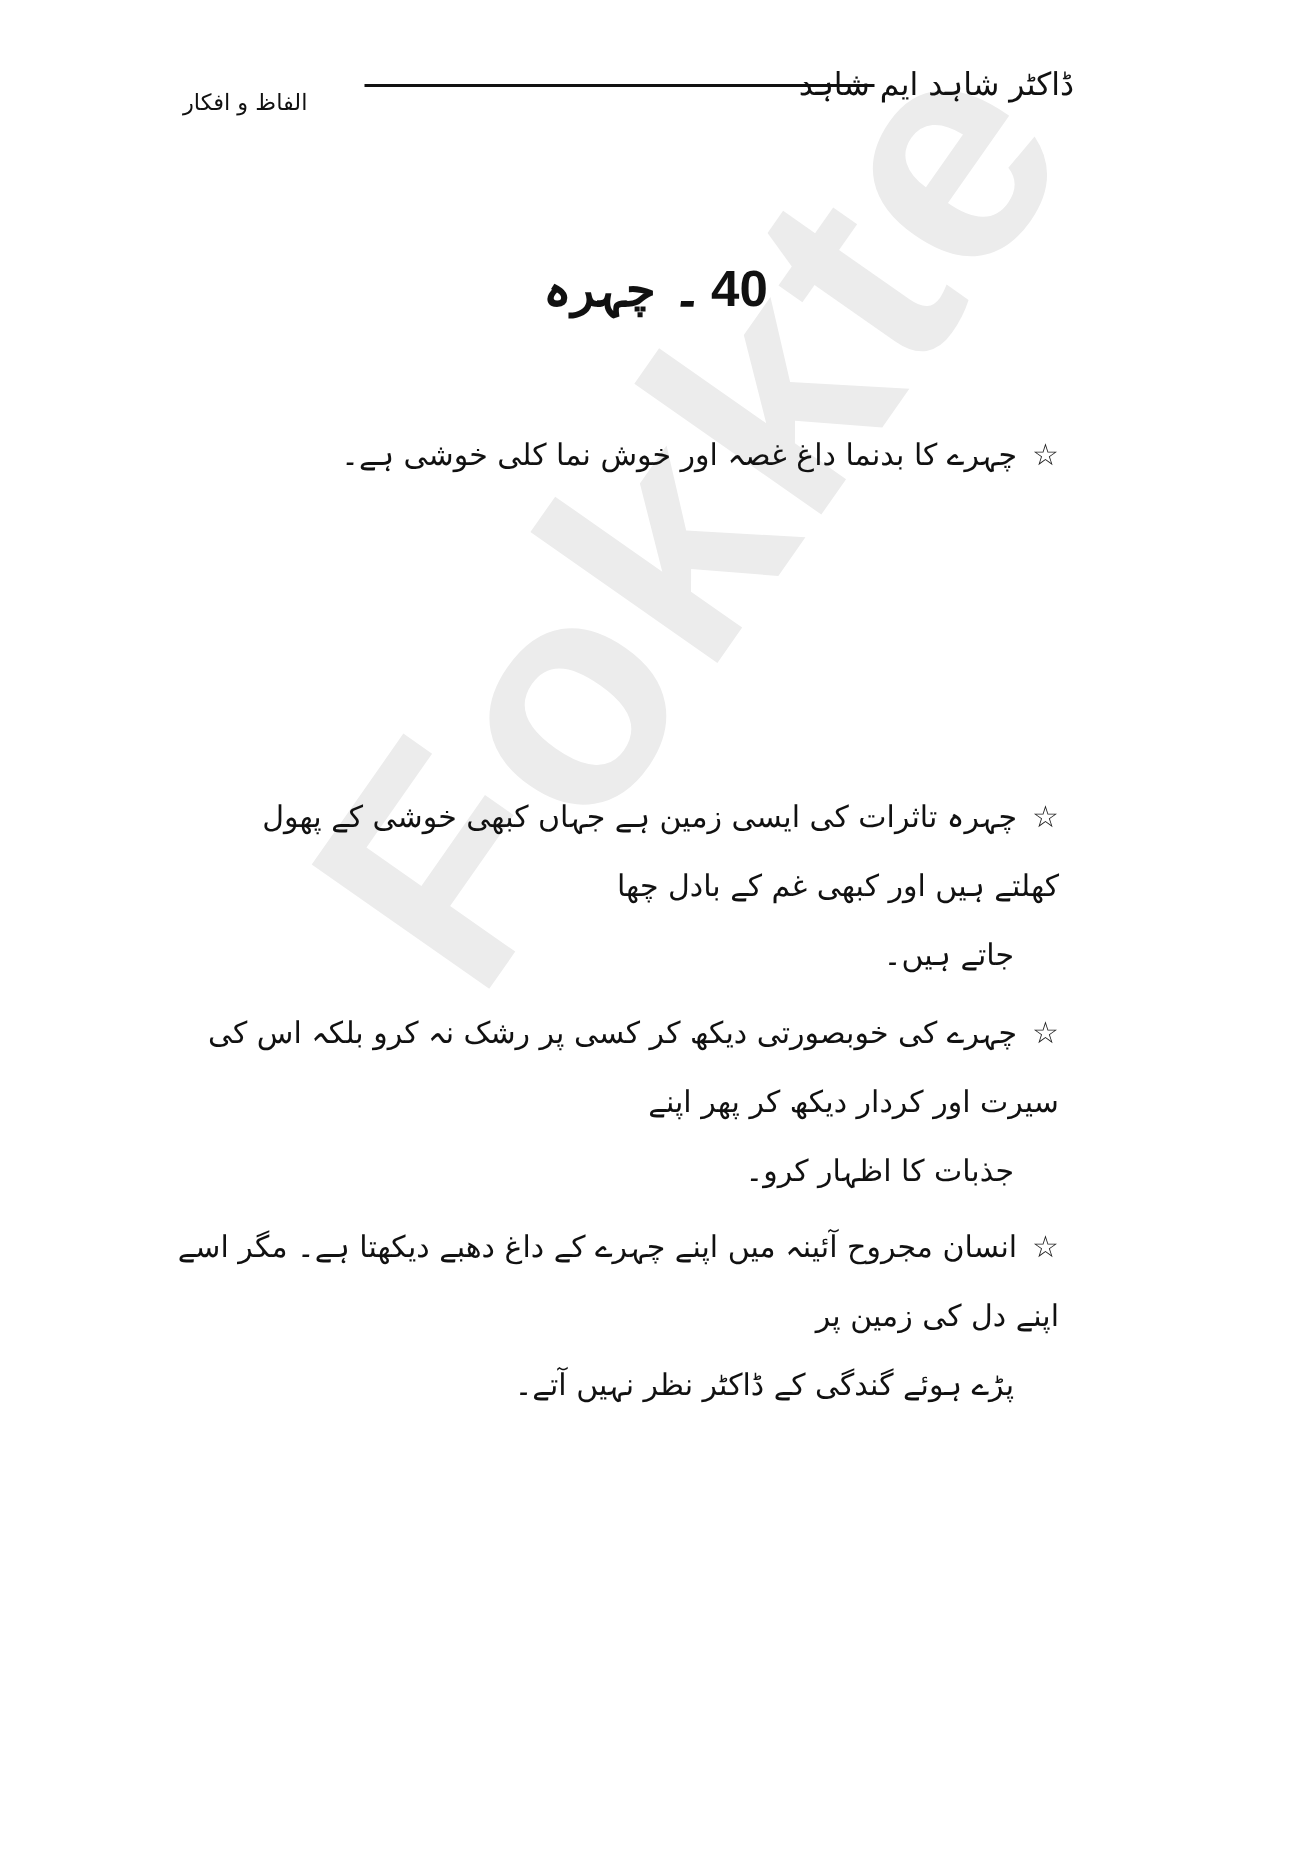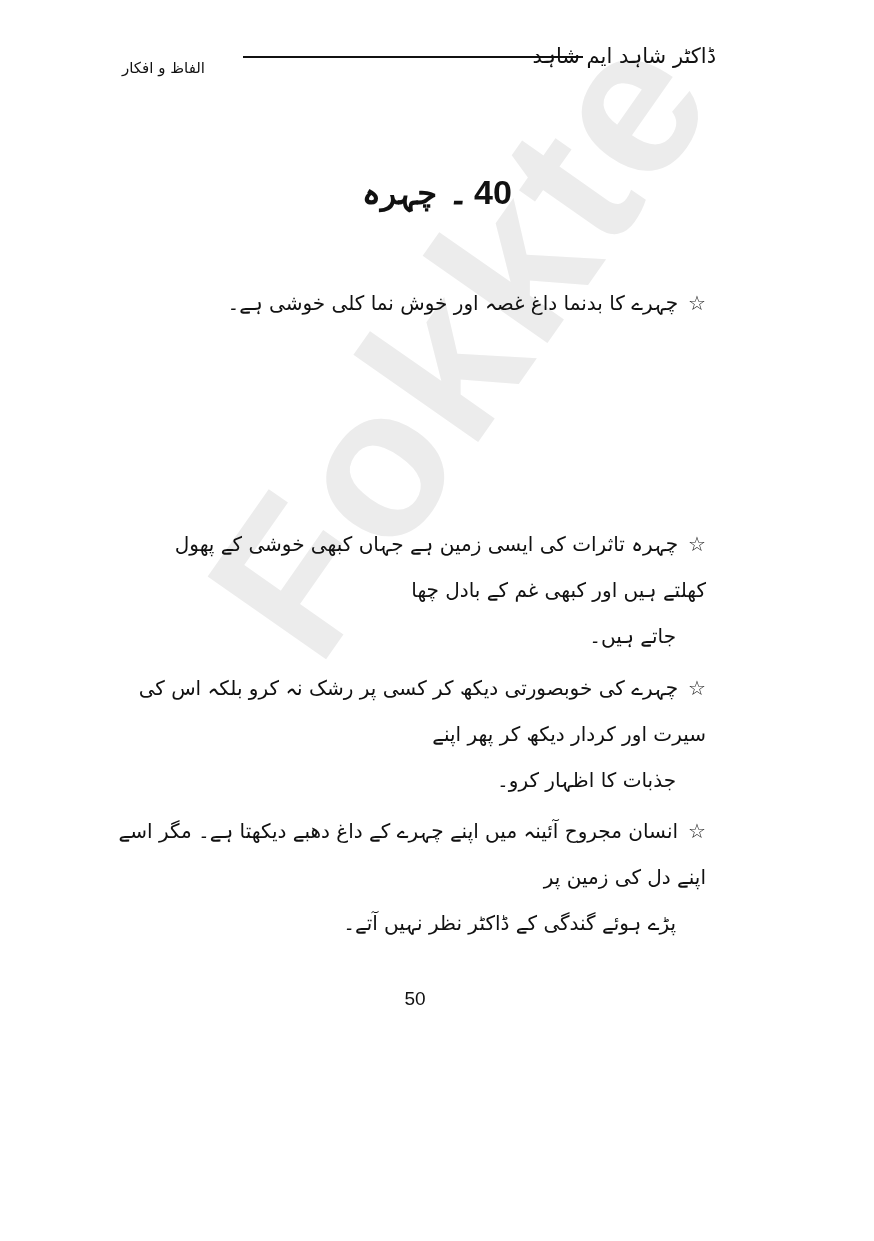--- a/index.html
+++ b/index.html
@@ -151,15 +151,14 @@
   <div class="item item-4">
     <span class="star">☆</span><span>چہرے کی خوبصورتی دیکھ کر کسی پر رشک نہ کرو بلکہ اس کی سیرت اور کردار دیکھ کر پھر اپنے</span>
     <span class="line2">جذبات کا اظہار کرو۔</span>
   </div>
 
   <div class="item item-5">
     <span class="star">☆</span><span>انسان مجروح آئینہ میں اپنے چہرے کے داغ دھبے دیکھتا ہے۔ مگر اسے اپنے دل کی زمین پر</span>
     <span class="line2">پڑے ہوئے گندگی کے ڈاکٹر نظر نہیں آتے۔</span>
   </div>
 
-  <div class="page-number">50</div>
 
 </div>
 
 </body></html>

